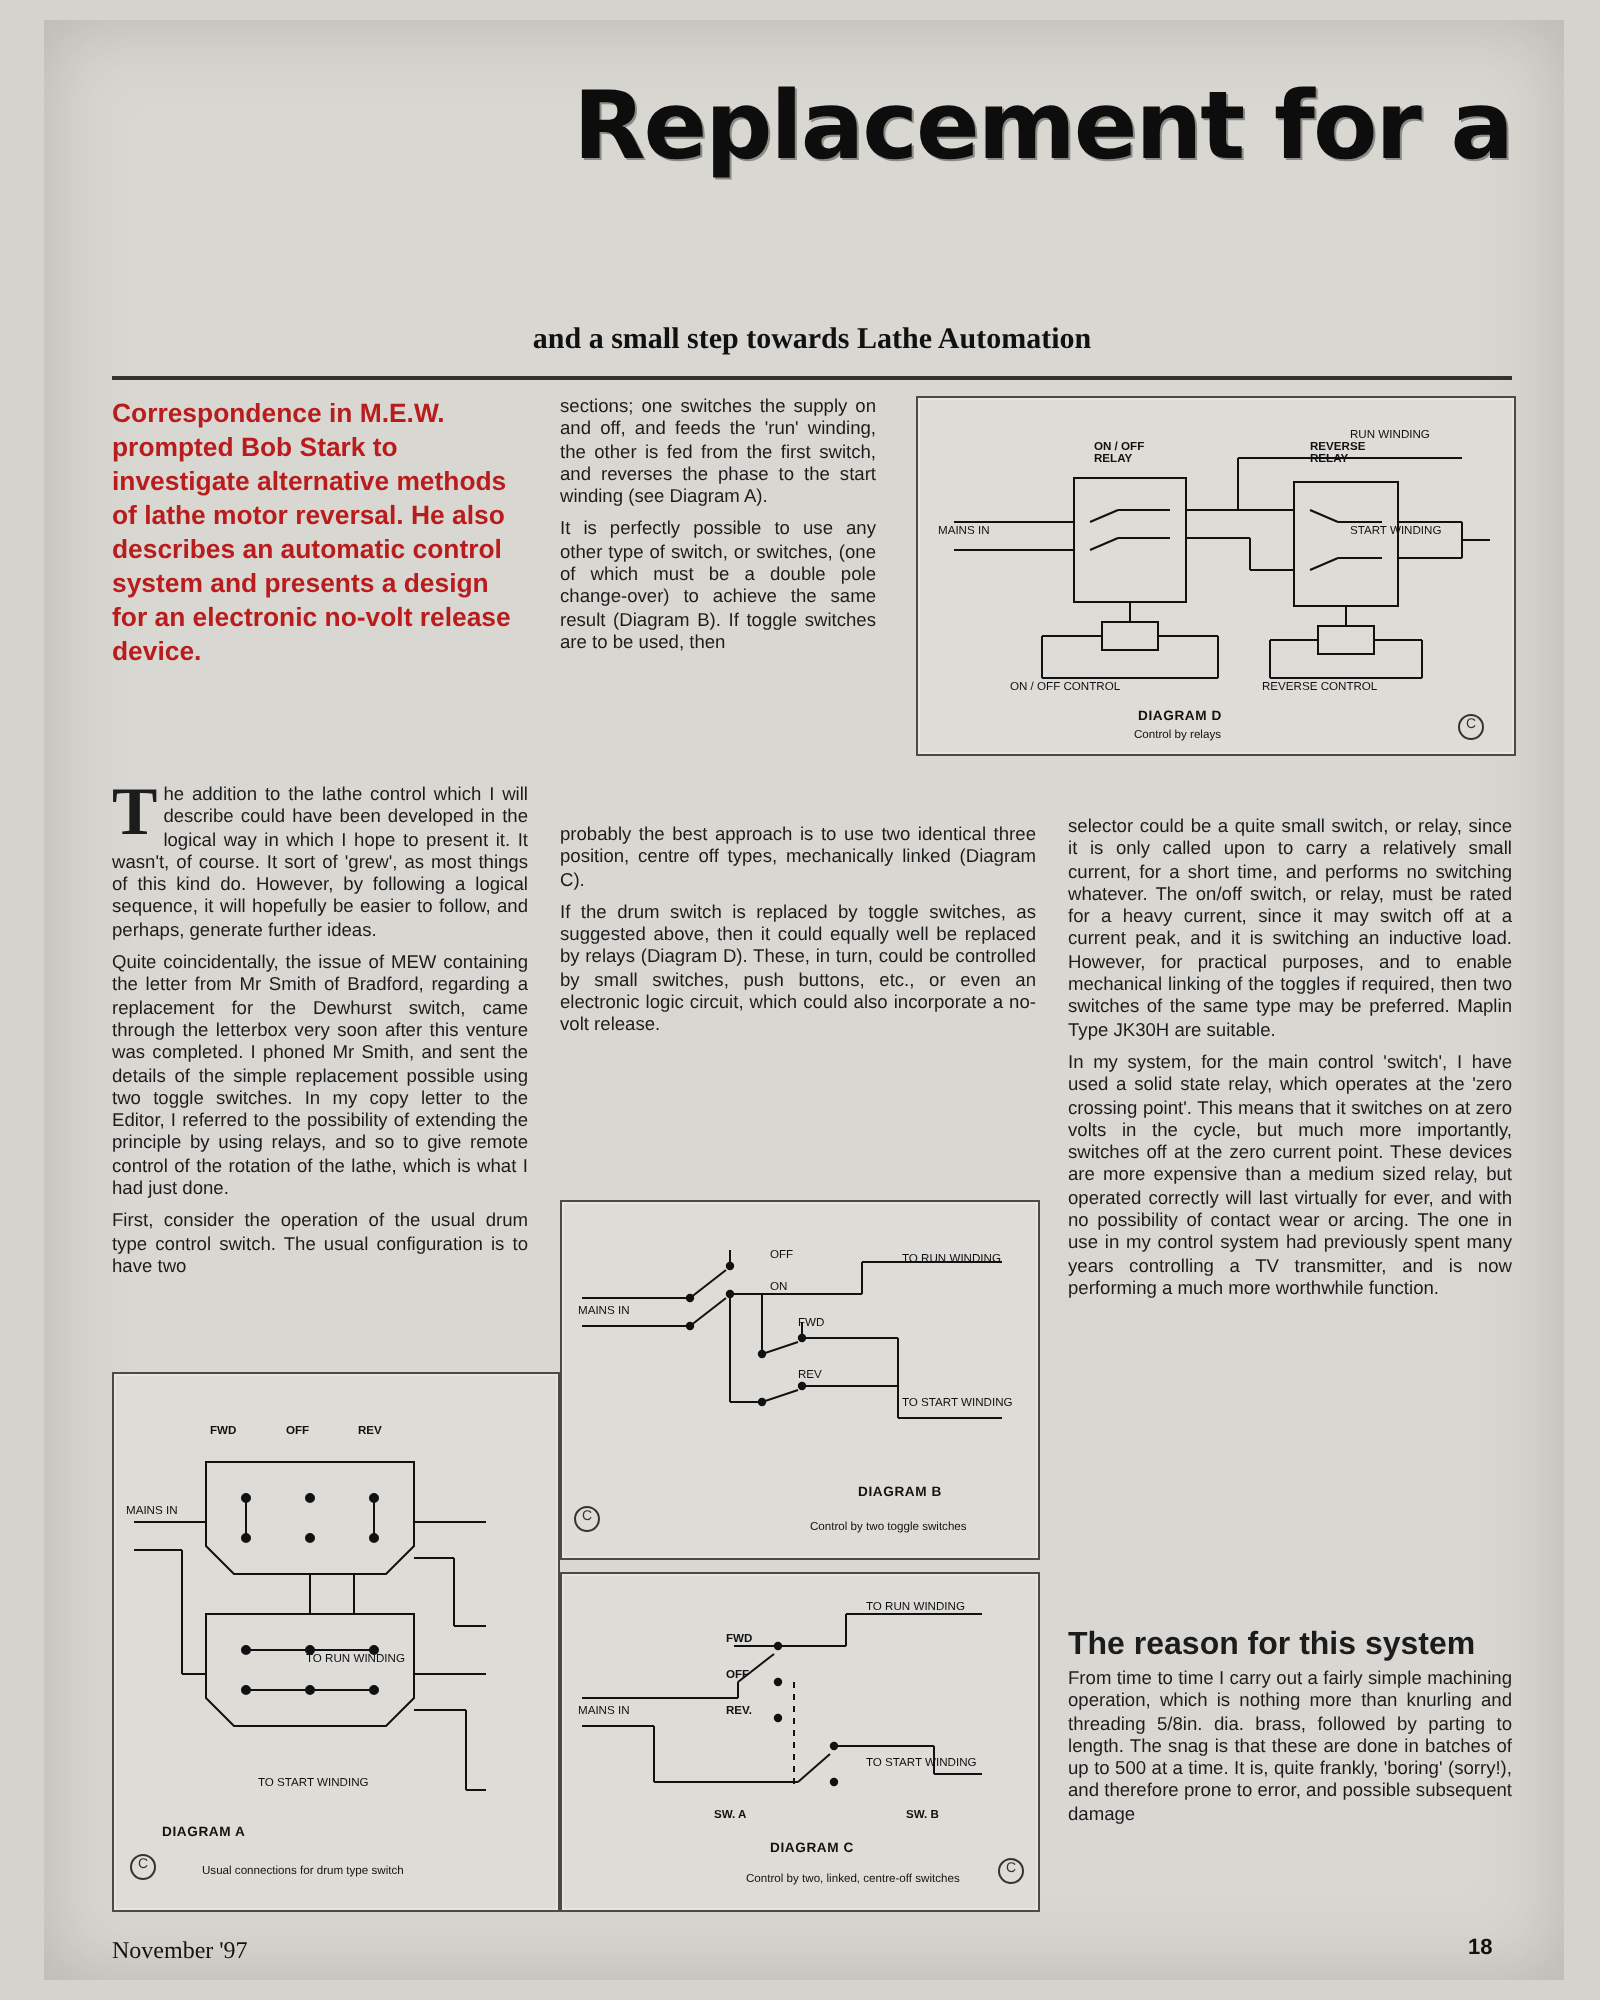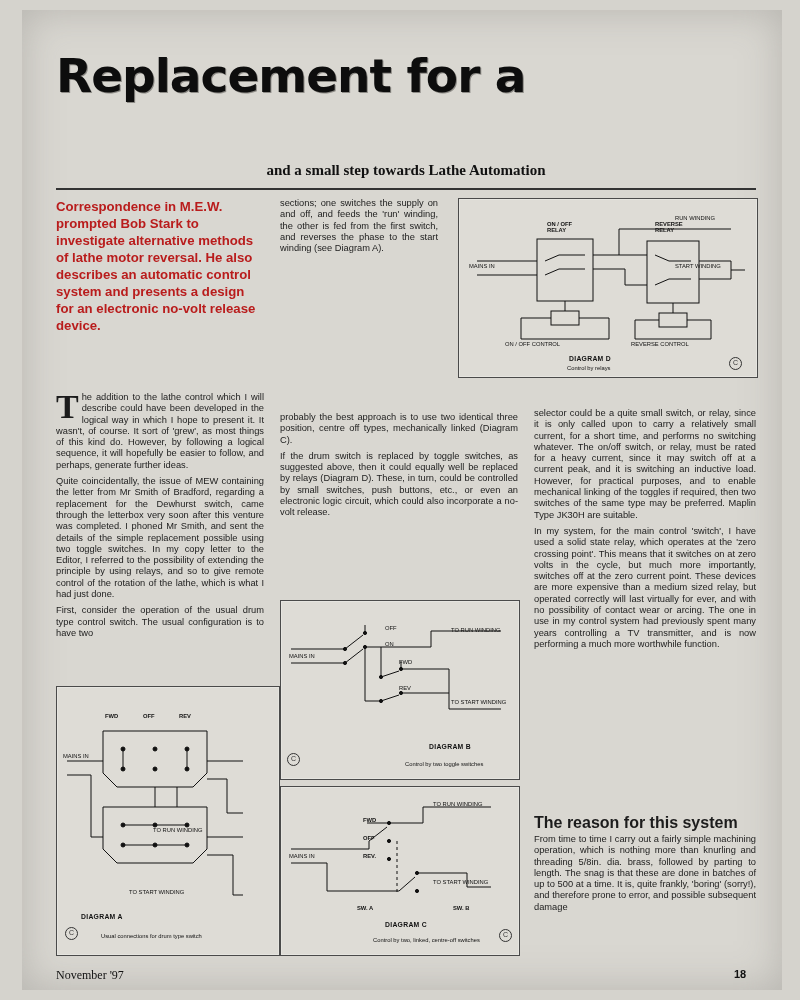--- a/index.html
+++ b/index.html
@@ -16,22 +16,22 @@
     background:#d5d3cd;
   }
   .paper{
     position:absolute;
     left:22px;top:10px;width:760px;height:980px;
     background:#d9d7d1;
     box-shadow:inset 0 0 40px rgba(140,138,132,.45);
   }
   
   .masthead{
-    position:absolute;left:34px;top:44px;width:700px;
-    text-align:left;
+    position:absolute;left:34px;top:32px;width:700px;
+    text-align:right;
   }
   .masthead .line1,.masthead .line2{
     font-family:"DejaVu Sans", sans-serif;
     font-weight:bold;
     font-size:47px;
     line-height:44px;
     letter-spacing:-1px;
     color:#0d0d0d;
     text-shadow:1px 1px 0 #8d8b86;
   }
@@ -147,20 +147,21 @@
     <div class="standfirst">Correspondence in M.E.W. prompted Bob Stark to investigate alternative methods of lathe motor reversal. He also describes an automatic control system and presents a design for an electronic no-volt release device.</div>
 
     <div class="col c1">
       <p class="dropcapwrap"><span class="dropcap">T</span><span>he addition to the lathe control which I will describe could have been developed in the logical way in which I hope to present it. It wasn't, of course. It sort of 'grew', as most things of this kind do. However, by following a logical sequence, it will hopefully be easier to follow, and perhaps, generate further ideas.</span></p>
       <p>Quite coincidentally, the issue of MEW containing the letter from Mr Smith of Bradford, regarding a replacement for the Dewhurst switch, came through the letterbox very soon after this venture was completed. I phoned Mr Smith, and sent the details of the simple replacement possible using two toggle switches. In my copy letter to the Editor, I referred to the possibility of extending the principle by using relays, and so to give remote control of the rotation of the lathe, which is what I had just done.</p>
       <p>First, consider the operation of the usual drum type control switch. The usual configuration is to have two</p>
     </div>
 
     <div class="col c2a">
       <p>sections; one switches the supply on and off, and feeds the 'run' winding, the other is fed from the first switch, and reverses the phase to the start winding (see Diagram A).</p>
+      <p>It is perfectly possible to use any other type of switch, or switches, (one of which must be a double pole change-over) to achieve the same result (Diagram B). If toggle switches are to be used, then</p>
     </div>
 
     <div class="col c2b">
       <p>probably the best approach is to use two identical three position, centre off types, mechanically linked (Diagram C).</p>
       <p>If the drum switch is replaced by toggle switches, as suggested above, then it could equally well be replaced by relays (Diagram D). These, in turn, could be controlled by small switches, push buttons, etc., or even an electronic logic circuit, which could also incorporate a no-volt release.</p>
     </div>
 
     <div class="col c3">
       <p>selector could be a quite small switch, or relay, since it is only called upon to carry a relatively small current, for a short time, and performs no switching whatever. The on/off switch, or relay, must be rated for a heavy current, since it may switch off at a current peak, and it is switching an inductive load. However, for practical purposes, and to enable mechanical linking of the toggles if required, then two switches of the same type may be preferred. Maplin Type JK30H are suitable.</p>
       <p>In my system, for the main control 'switch', I have used a solid state relay, which operates at the 'zero crossing point'. This means that it switches on at zero volts in the cycle, but much more importantly, switches off at the zero current point. These devices are more expensive than a medium sized relay, but operated correctly will last virtually for ever, and with no possibility of contact wear or arcing. The one in use in my control system had previously spent many years controlling a TV transmitter, and is now performing a much more worthwhile function.</p>

